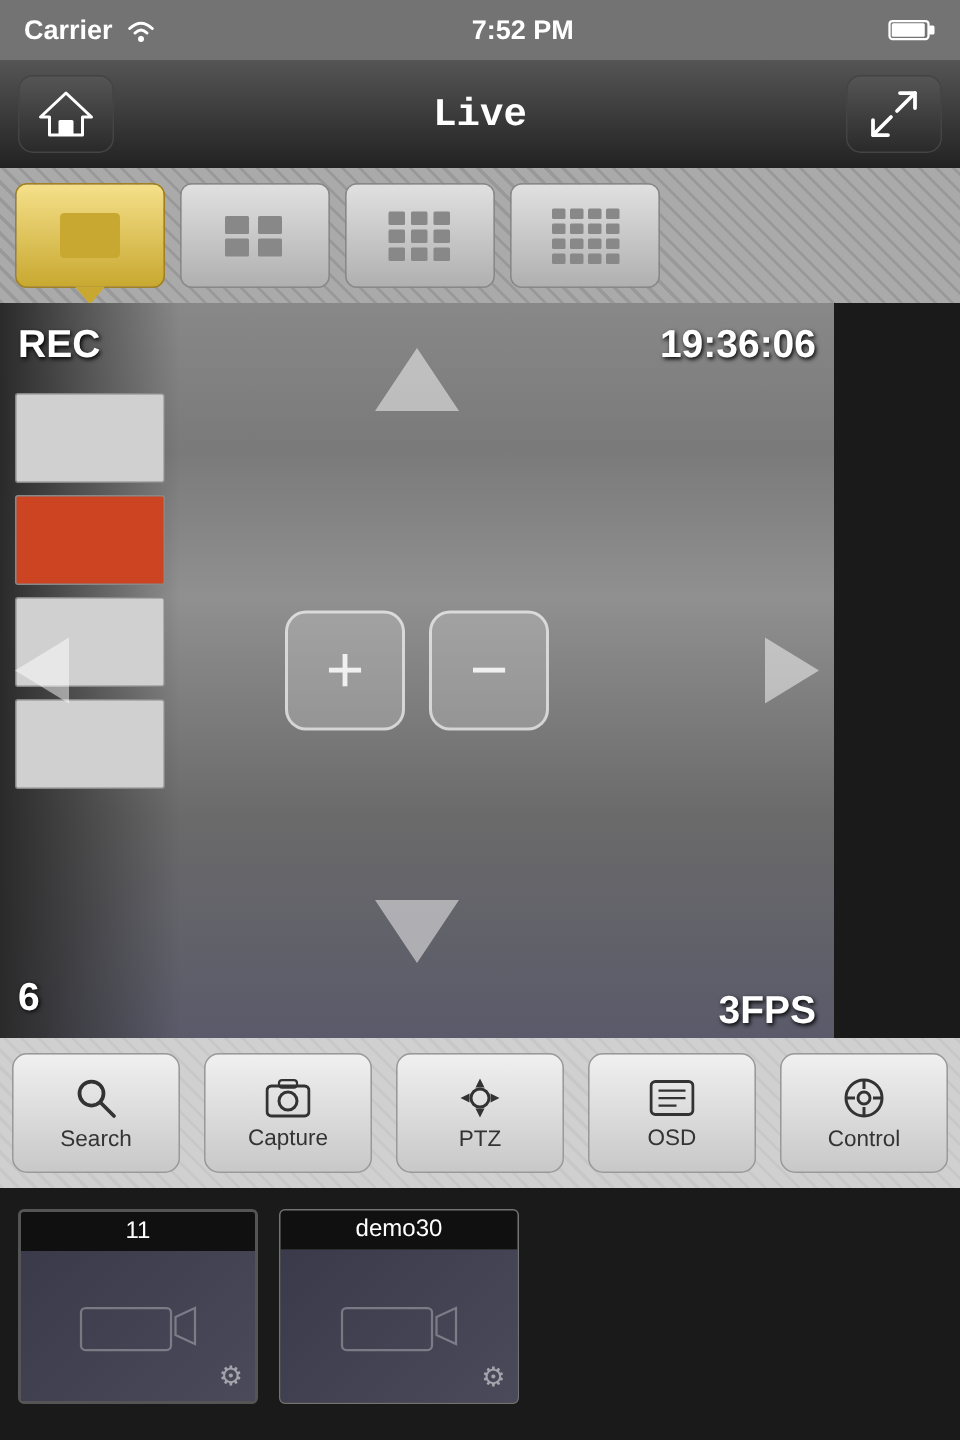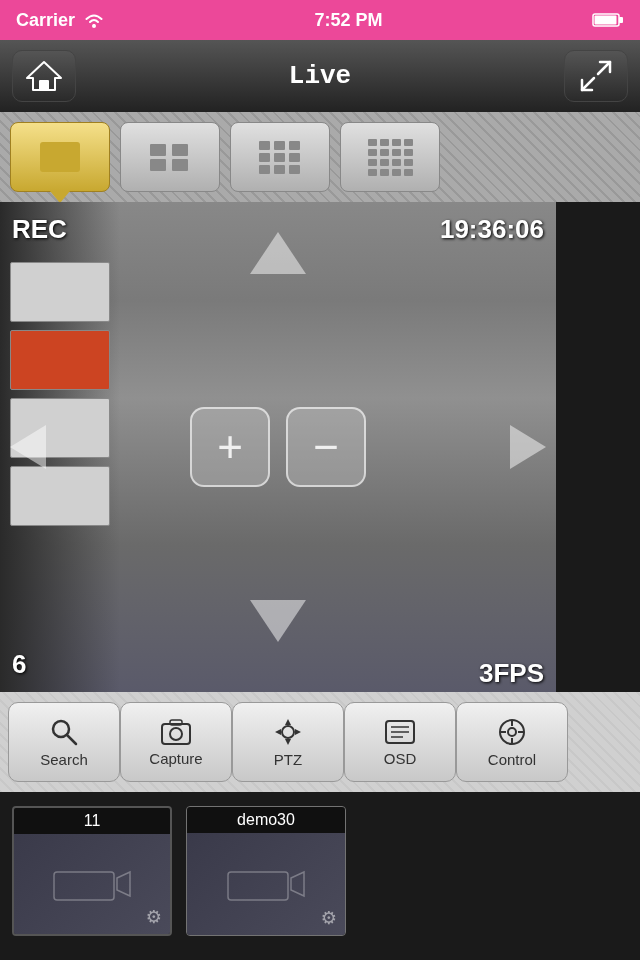--- a/index.html
+++ b/index.html
@@ -8,21 +8,21 @@
       height: 960px;
       overflow: hidden;
       font-family: -apple-system, 'Helvetica Neue', Arial, sans-serif;
       background: #1a1a1a;
     }
 
     
     #status-bar {
       width: 640px;
       height: 40px;
-      background: #ec4899;
+      background: #737373;
       display: flex;
       align-items: center;
       justify-content: space-between;
       padding: 0 16px;
       color: #fff;
       font-size: 18px;
       font-weight: 600;
     }
     .status-left { display: flex; align-items: center; gap: 8px; }
     .status-right { display: flex; align-items: center; gap: 6px; }
@@ -268,21 +268,21 @@
     }
 
     
     #toolbar {
       width: 640px;
       height: 100px;
       background: #d0d0d0;
       background-image: repeating-linear-gradient(45deg, #c8c8c8 0px, #c8c8c8 2px, #d0d0d0 2px, #d0d0d0 8px);
       display: flex;
       align-items: center;
-      justify-content: flex-start;
+      justify-content: space-between;
       padding: 0 8px;
     }
     .tool-btn {
       width: 112px;
       height: 80px;
       background: linear-gradient(to bottom, #f0f0f0, #c8c8c8);
       border: 1px solid #999;
       border-radius: 10px;
       display: flex;
       flex-direction: column;

